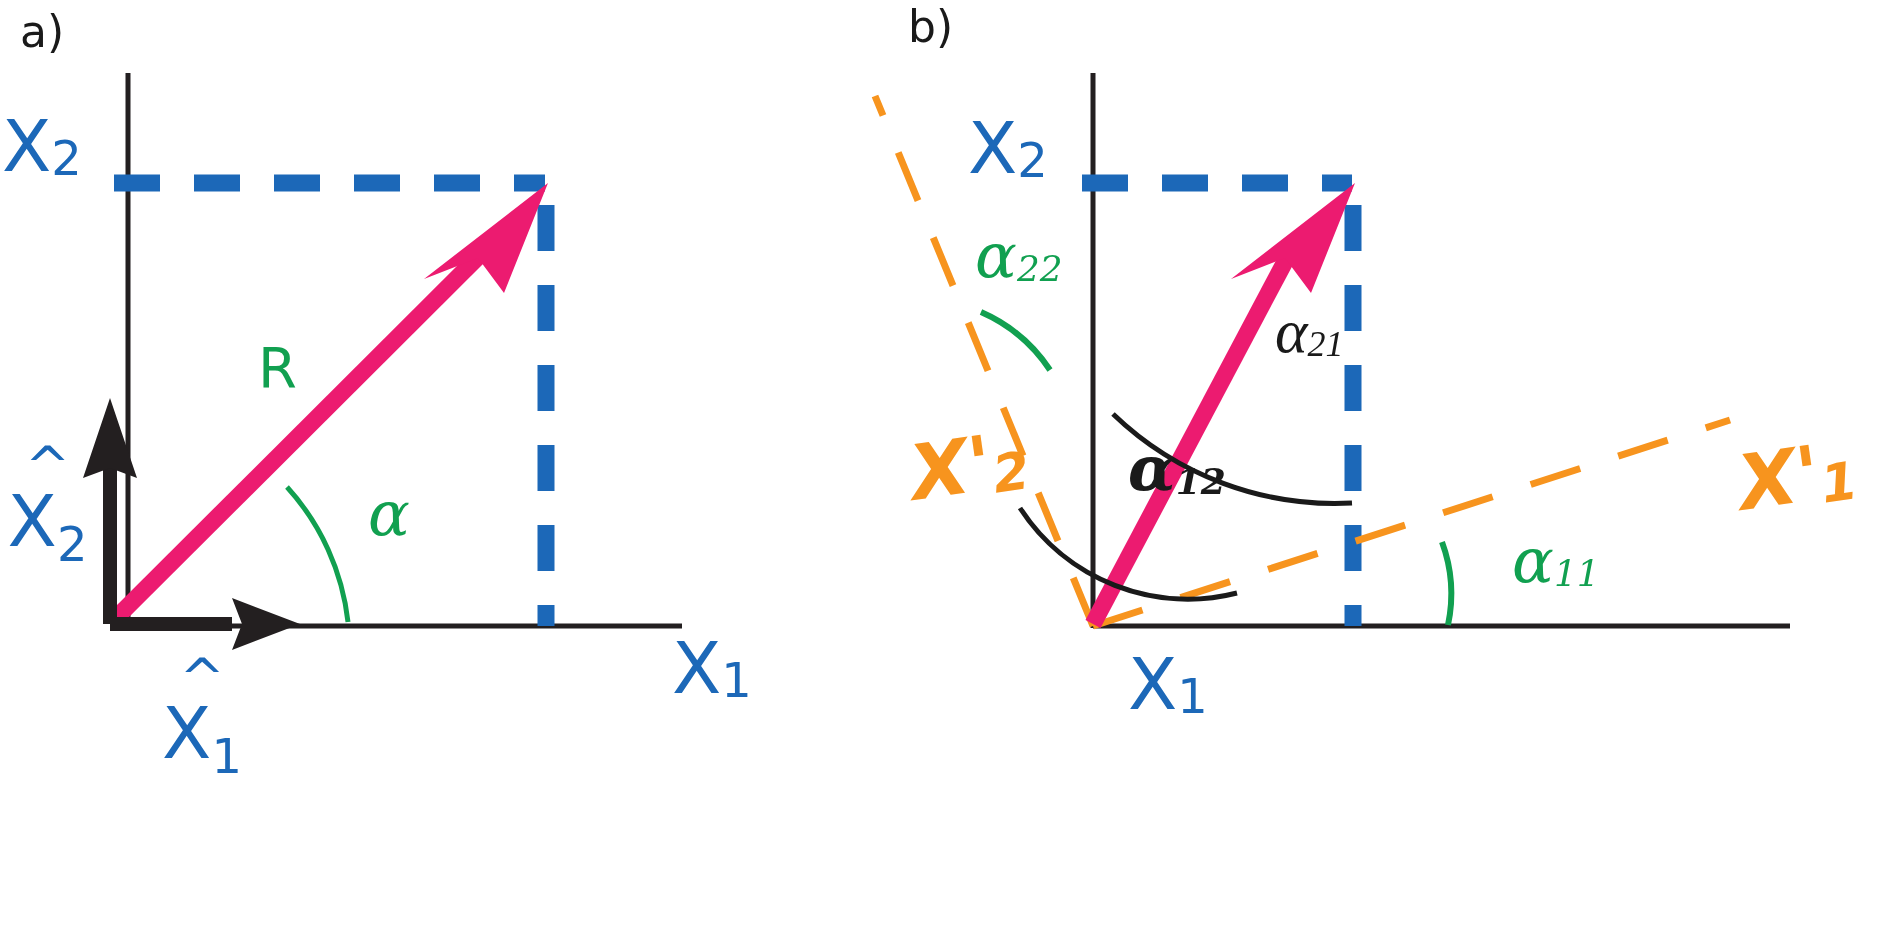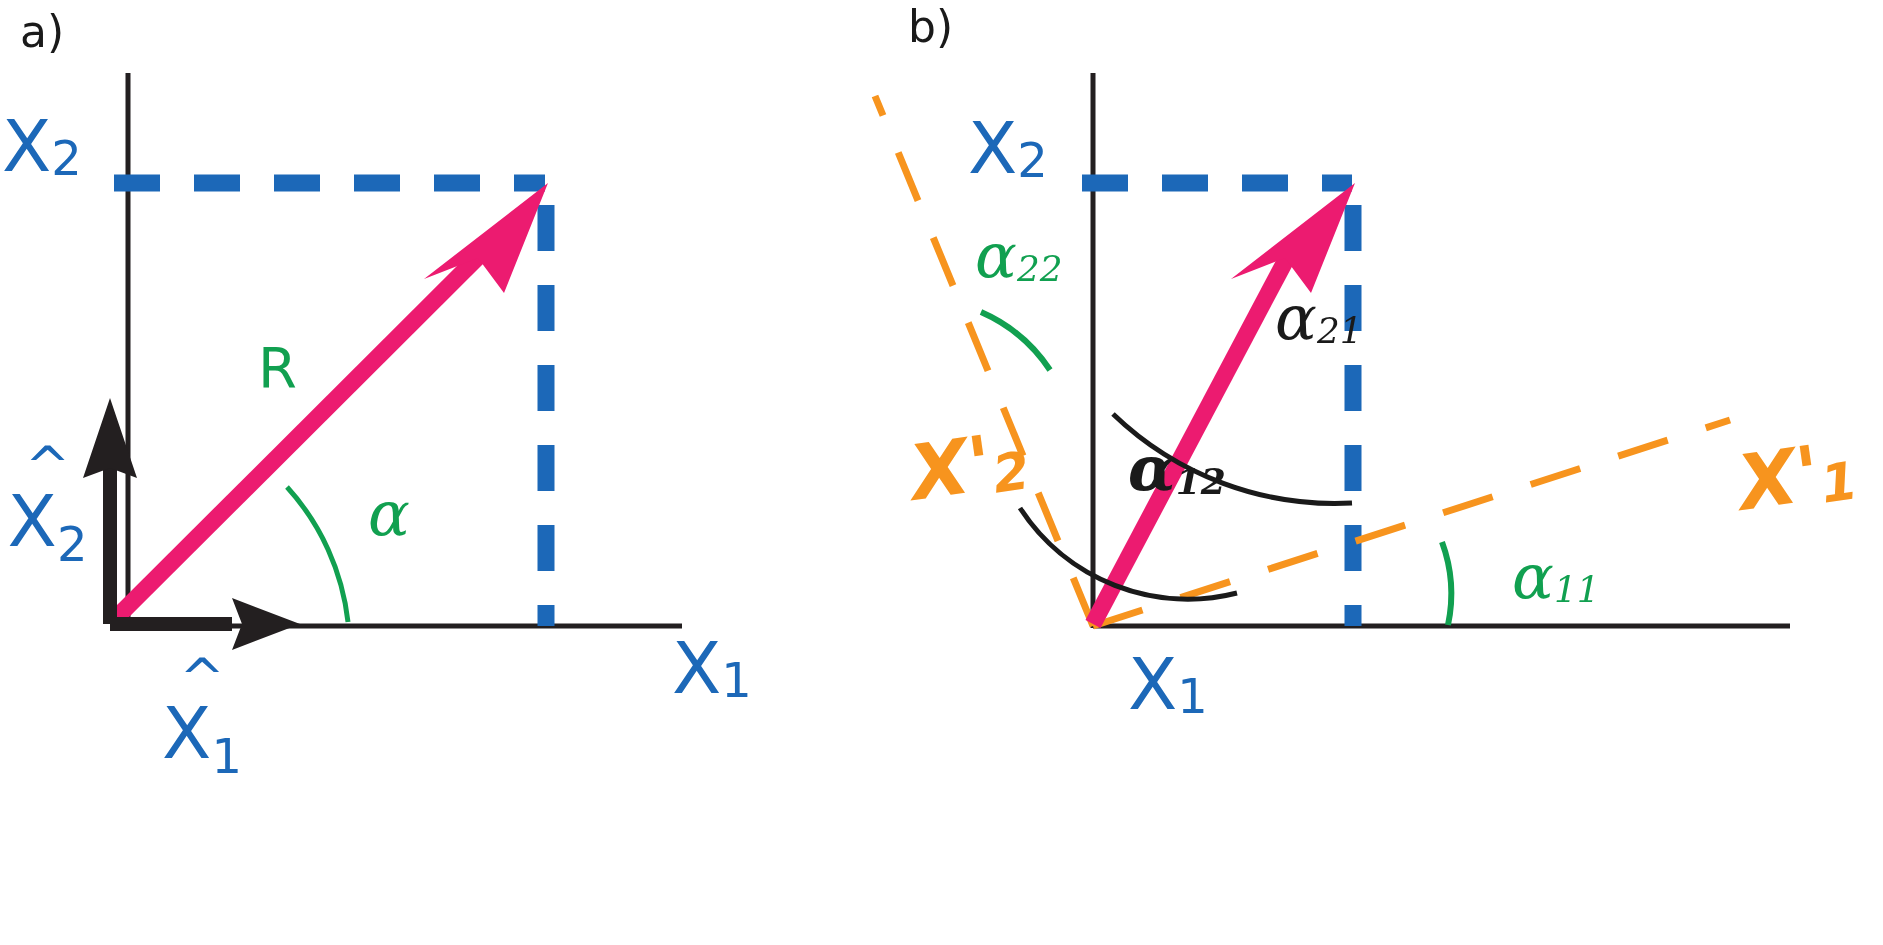--- a/index.html
+++ b/index.html
@@ -136,25 +136,25 @@
   </div>
 
   <div class="lbl prime-lbl" style="left:1738px;top:438px;transform:rotate(-8deg);">
     <span class="base">X'</span><span class="sub">1</span>
   </div>
 
   <div class="lbl greek ang-green" style="left:975px;top:225px;">
     <span class="ang-base">α</span><span class="ang-sub sub">22</span>
   </div>
 
-  <div class="lbl greek ang-black" style="left:1275px;top:287px;">
+  <div class="lbl greek ang-black" style="left:1275px;top:300px;font-family:Liberation Serif, serif;">
     <span class="ang-base">α</span><span class="ang-sub sub">21</span>
   </div>
 
   <div class="lbl greek ang-black" style="left:1128px;top:438px;font-weight:bold;">
     <span class="ang-base">α</span><span class="ang-sub sub">12</span>
   </div>
 
-  <div class="lbl greek ang-green" style="left:1512px;top:546px;">
+  <div class="lbl greek ang-green" style="left:1512px;top:530px;">
     <span class="ang-base">α</span><span class="ang-sub sub">11</span>
   </div>
 
 </div>
 
 </body></html>

